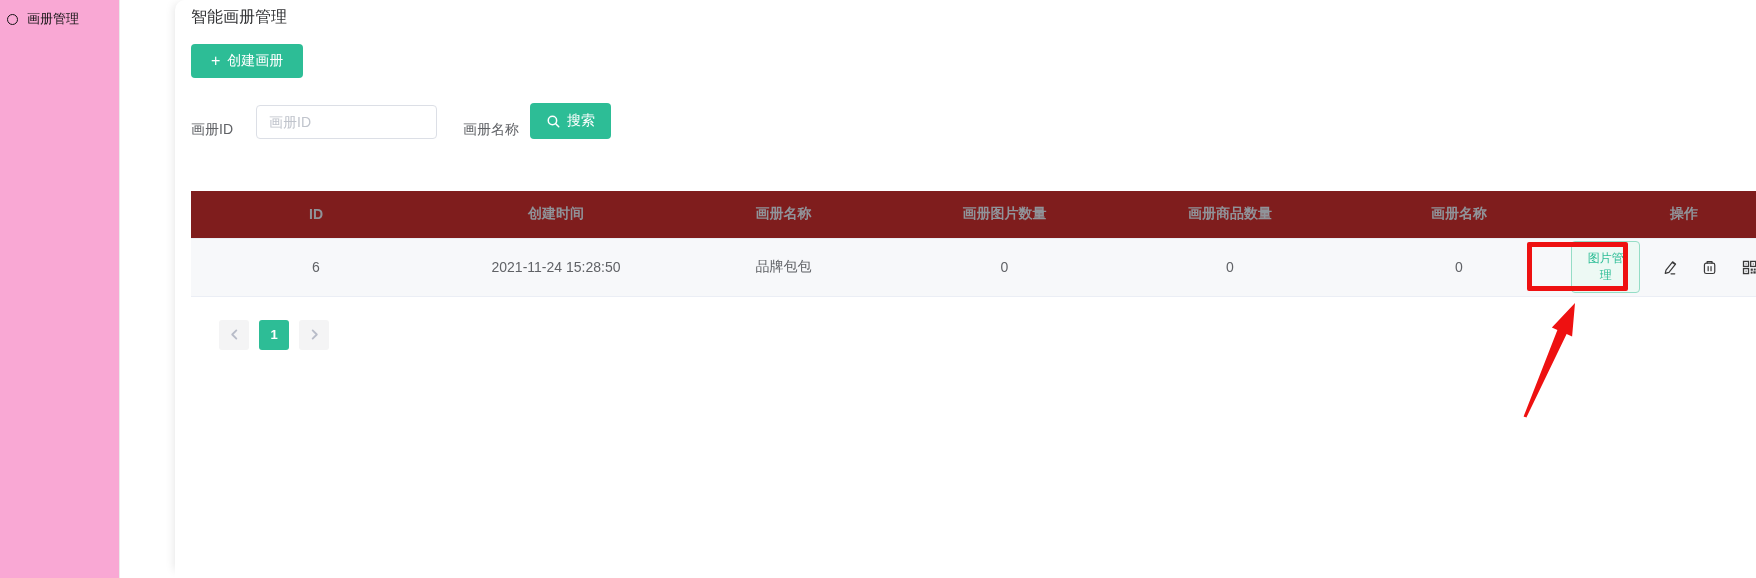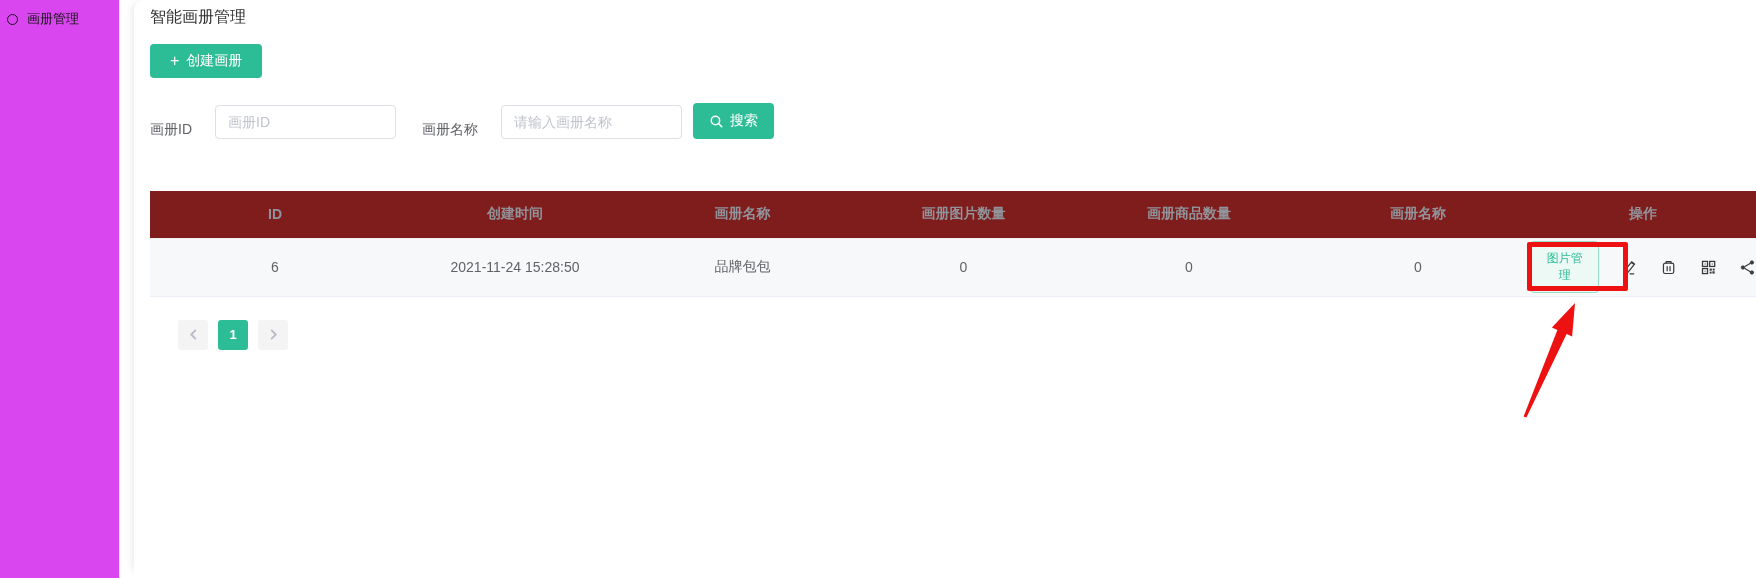--- a/index.html
+++ b/index.html
@@ -1,28 +1,28 @@
 <!DOCTYPE html>
 <html><head>
 <meta charset="utf-8">
 <style>
   * { margin:0; padding:0; box-sizing:border-box; }
   html,body { width:1756px; height:578px; background:#fff; overflow:hidden;
               font-family:"Liberation Sans", sans-serif; position:relative; }
 
   
   .sidebar { position:absolute; left:0; top:0; width:120px; height:578px;
-             background:#d946ef; border-right:1px solid #ebebeb; z-index:2; }
+             background:#f9a8d4; border-right:1px solid #ebebeb; z-index:2; }
   .side-item { display:flex; align-items:center; gap:9px; padding:10px 0 0 7px;
                font-size:13px; color:#141414; cursor:pointer; }
   .circle-ic { width:11px; height:11px; border:1.6px solid #141414; border-radius:50%;
                flex:0 0 auto; }
 
   
-  .main { position:absolute; left:121px; top:0; right:0; bottom:0; }
+  .main { position:absolute; left:121px; top:0; right:0; bottom:0;padding-left:41px; }
   .panel { margin-left:13px; height:100%;
            border-top-left-radius:10px; background:#fff;
            box-shadow:-7px -2px 10px -6px rgba(0,0,0,.10);
            padding:6px 0 0 16px; }
 
   .page-title { font-size:16px; color:#303133; font-weight:400; line-height:22px; }
 
   .btn { display:inline-flex; align-items:center; justify-content:center;
          border:none; border-radius:4px; cursor:pointer; font-family:inherit; }
   .btn-primary { background:#2dbd96; color:#fff; font-size:14px; }
@@ -83,21 +83,20 @@
 
     <button class="btn btn-primary create-btn">
       <span class="plus-glyph">+</span>
       <span>创建画册</span>
     </button>
 
     <div class="filter-row">
       <span class="filter-label">画册ID</span>
       <input class="txt-input" type="text" placeholder="画册ID" style="">
       <span class="filter-label gap-lg">画册名称</span>
-      <input class="txt-input" type="text" placeholder="请输入画册名称" style="">
       <button class="btn btn-primary search-btn">
         <span class="op-icon" style="width:15px;height:15px;">
           <svg viewBox="0 0 20 20" fill="none" stroke="#fff" stroke-width="2" stroke-linecap="round">
             <circle cx="8.6" cy="8.6" r="5.6"></circle>
               <path d="M13 13l4 4"></path>
           </svg>
         </span>
         <span>搜索</span>
       </button>
     </div>

